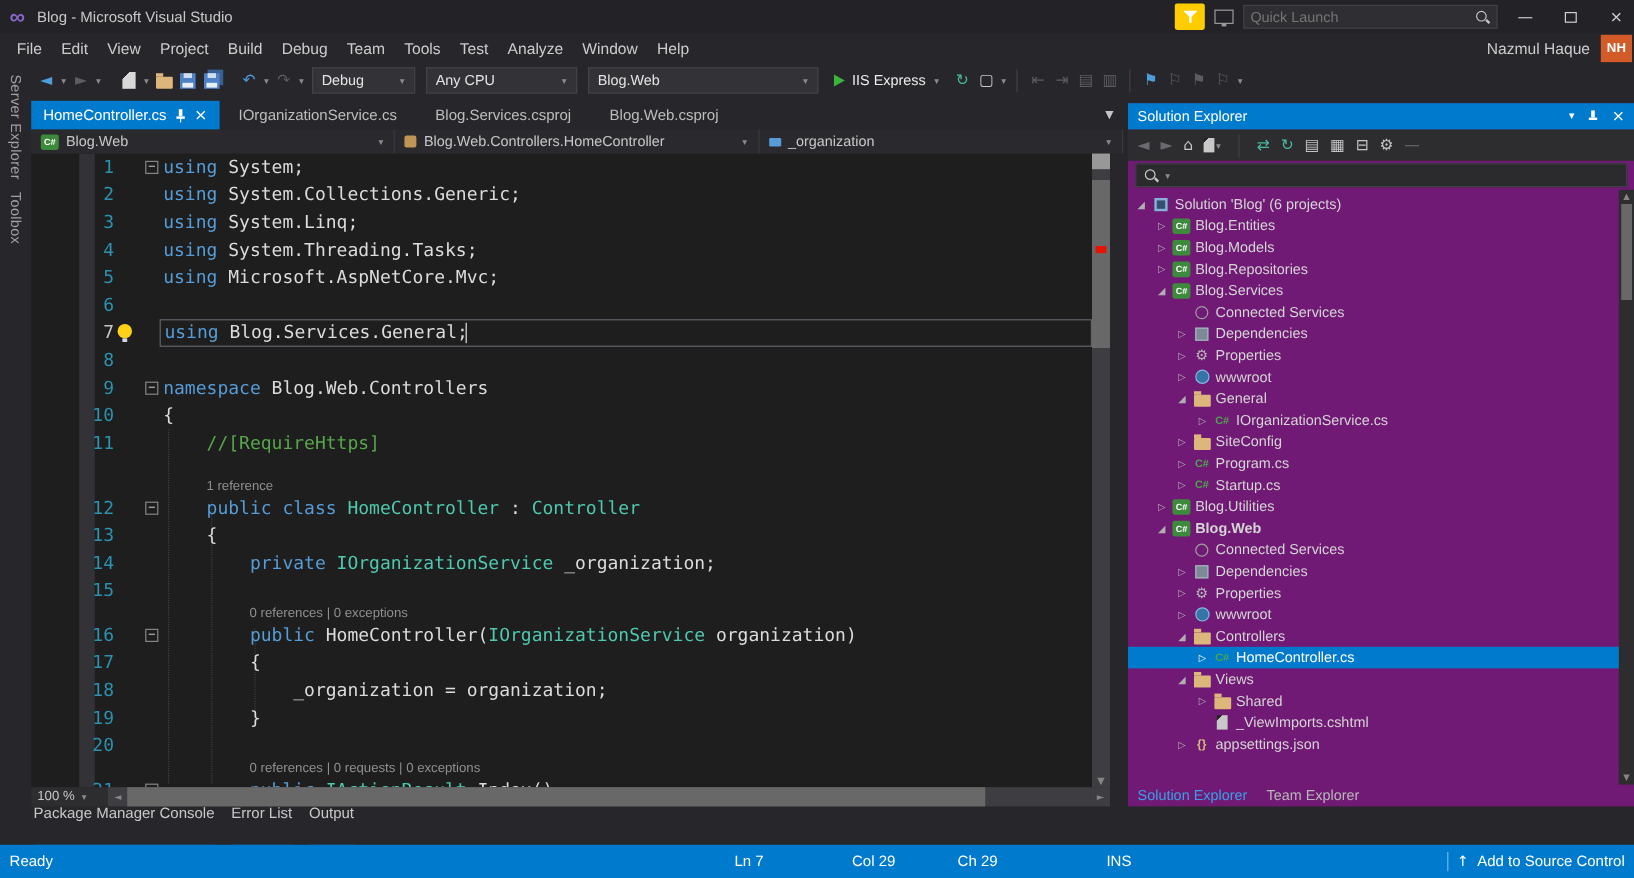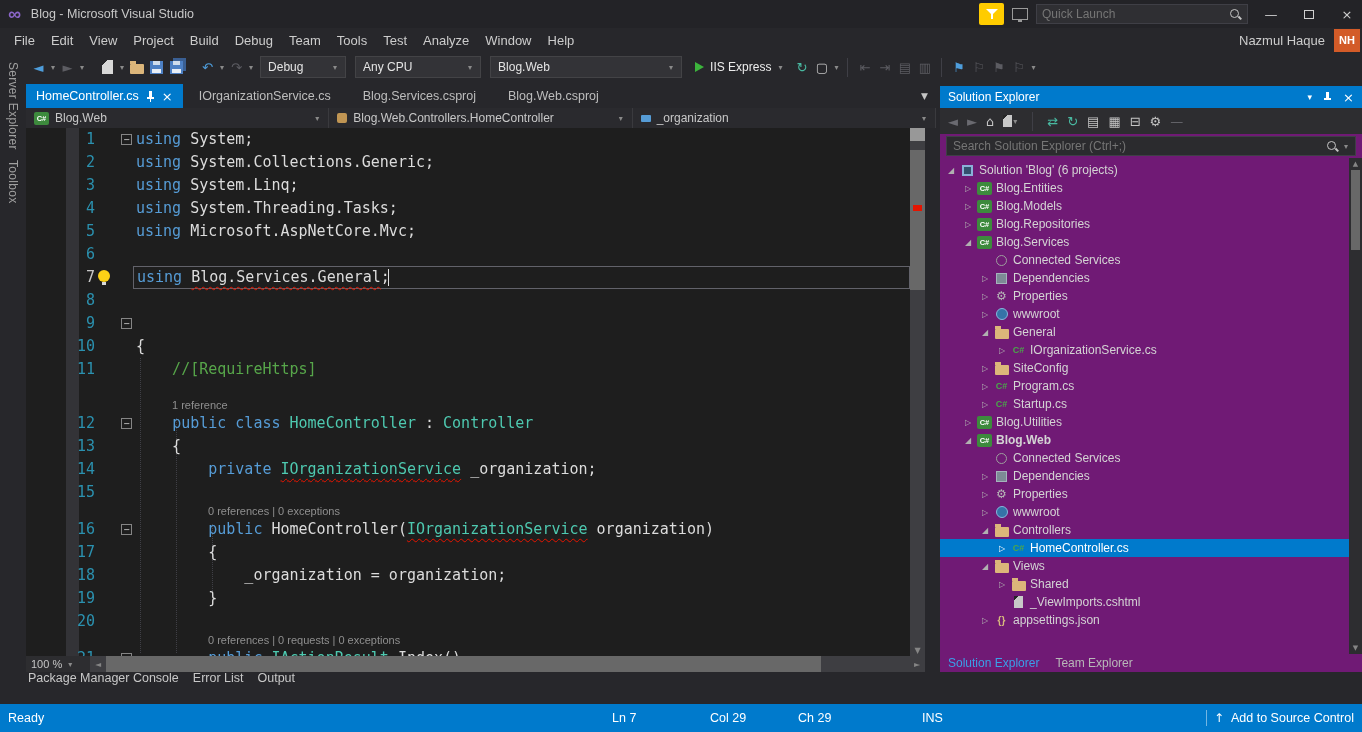--- a/index.html
+++ b/index.html
@@ -82,21 +82,21 @@
   .iguide{position:absolute;width:0;border-left:1px dotted #3f3f46}
   #code-rows{position:absolute;left:0;top:0;right:15px;bottom:0}
   .crow{display:flex;height:23px;line-height:23px;white-space:pre;position:relative}
   .ln{width:69px;text-align:right;color:#2b91af;flex:none}
   .crow.cur .ln{color:#c6c6c6}
   .slot-bulb{width:20px;flex:none;position:relative}
   .slot-fold{width:21px;flex:none;position:relative}
   .codecell{flex:1;color:#dcdcdc}
   .codecell.boxed{border:1px solid #62626a;line-height:21px;margin-left:-3px;padding-left:3px}
   .k{color:#569cd6}.t{color:#4ec9b0}.c{color:#57a64a}.p{color:#dcdcdc}
-  .sq{text-decoration:underline;text-decoration-style:wavy;text-decoration-color:#e51400;text-decoration-thickness:1px;text-underline-offset:3.5px;text-decoration-skip-ink:none}
+  .sq{text-decoration-style:wavy;text-decoration-color:#e51400;text-decoration-thickness:1px;text-underline-offset:3.5px;text-decoration-skip-ink:none}
   .lens{height:14px;line-height:14px;font-size:11px;color:#8f8f8f;font-family:"Liberation Sans",sans-serif;white-space:pre}
   .foldbox{position:absolute;left:6px;top:6px;width:11px;height:11px;border:1px solid #858585;color:#c5c5c5;font-size:10px;line-height:9px;text-align:center;background:#1e1e1e}
   .bulb{position:absolute;left:3px;top:4px;width:12px;height:12px;border-radius:50%;background:#fcd116}
   .bulb::after{content:"";position:absolute;left:4px;top:12px;width:4px;height:3px;background:#d9d9d9}
   .edit-caret{position:absolute;top:3px;width:1px;height:17px;background:#e0e0e0}
   #vscroll{position:absolute;right:0;top:0;bottom:0;width:15px;background:#3e3e42}
   .vs-grip{position:absolute;top:0;left:0;right:0;height:13px;background:#989898}
   .vs-thumb{position:absolute;top:22px;left:0;right:0;height:140px;background:#686868}
   .vs-err{position:absolute;top:77px;left:3px;width:9px;height:6px;background:#e51400}
   .vs-down{position:absolute;bottom:1px;left:0;right:0;text-align:center;color:#858585;font-size:8px;font-family:"DejaVu Sans",sans-serif}
@@ -320,21 +320,21 @@
     <div class="iguide" style="left:186px;top:396px;height:69px"></div>
     <div id="code-rows">
         <div class="crow"><span class="ln">1</span><span class="slot-bulb"></span><span class="slot-fold"><span class="foldbox">−</span></span><span class="codecell"><span class="k">using</span><span class="p"> System;</span></span></div>
         <div class="crow"><span class="ln">2</span><span class="slot-bulb"></span><span class="slot-fold"></span><span class="codecell"><span class="k">using</span><span class="p"> System.Collections.Generic;</span></span></div>
         <div class="crow"><span class="ln">3</span><span class="slot-bulb"></span><span class="slot-fold"></span><span class="codecell"><span class="k">using</span><span class="p"> System.Linq;</span></span></div>
         <div class="crow"><span class="ln">4</span><span class="slot-bulb"></span><span class="slot-fold"></span><span class="codecell"><span class="k">using</span><span class="p"> System.Threading.Tasks;</span></span></div>
         <div class="crow"><span class="ln">5</span><span class="slot-bulb"></span><span class="slot-fold"></span><span class="codecell"><span class="k">using</span><span class="p"> Microsoft.AspNetCore.Mvc;</span></span></div>
         <div class="crow"><span class="ln">6</span><span class="slot-bulb"></span><span class="slot-fold"></span><span class="codecell"></span></div>
         <div class="crow cur"><span class="ln">7</span><span class="slot-bulb"><span class="bulb"></span></span><span class="slot-fold"></span><span class="codecell boxed"><span class="k">using</span><span class="p"> </span><span class="p sq">Blog.Services.General</span><span class="p">;</span></span><span class="edit-caret" style="left: 362px;"></span></div>
         <div class="crow"><span class="ln">8</span><span class="slot-bulb"></span><span class="slot-fold"></span><span class="codecell"></span></div>
-        <div class="crow"><span class="ln">9</span><span class="slot-bulb"></span><span class="slot-fold"><span class="foldbox">−</span></span></div>
+        <div class="crow"><span class="ln">9</span><span class="slot-bulb"></span><span class="slot-fold"><span class="foldbox">−</span></span><span class="codecell"><span class="k">namespace</span><span class="p"> Blog.Web.Controllers</span></span></div>
         <div class="crow"><span class="ln">10</span><span class="slot-bulb"></span><span class="slot-fold"></span><span class="codecell"><span class="p">{</span></span></div>
         <div class="crow"><span class="ln">11</span><span class="slot-bulb"></span><span class="slot-fold"></span><span class="codecell"><span class="c">    //[RequireHttps]</span></span></div>
         <div class="lens" style="padding-left: 146px; margin-top: 17px;">1 reference</div>
         <div class="crow"><span class="ln">12</span><span class="slot-bulb"></span><span class="slot-fold"><span class="foldbox">−</span></span><span class="codecell"><span class="p">    </span><span class="k">public</span><span class="p"> </span><span class="k">class</span><span class="p"> </span><span class="t">HomeController</span><span class="p"> : </span><span class="t">Controller</span></span></div>
         <div class="crow"><span class="ln">13</span><span class="slot-bulb"></span><span class="slot-fold"></span><span class="codecell"><span class="p">    {</span></span></div>
         <div class="crow"><span class="ln">14</span><span class="slot-bulb"></span><span class="slot-fold"></span><span class="codecell"><span class="p">        </span><span class="k">private</span><span class="p"> </span><span class="t sq">IOrganizationService</span><span class="p"> _organization;</span></span></div>
         <div class="crow"><span class="ln">15</span><span class="slot-bulb"></span><span class="slot-fold"></span><span class="codecell"></span></div>
         <div class="lens" style="padding-left: 182px;">0 references | 0 exceptions</div>
         <div class="crow"><span class="ln">16</span><span class="slot-bulb"></span><span class="slot-fold"><span class="foldbox">−</span></span><span class="codecell"><span class="p">        </span><span class="k">public</span><span class="p"> HomeController(</span><span class="t sq">IOrganizationService</span><span class="p"> organization)</span></span></div>
         <div class="crow"><span class="ln">17</span><span class="slot-bulb"></span><span class="slot-fold"></span><span class="codecell"><span class="p">        {</span></span></div>
@@ -390,21 +390,20 @@
       <span class="sep"></span>
       <span class="sei teal">⇄</span>
       <span class="sei teal">↻</span>
       <span class="sei">▤</span>
       <span class="sei">▦</span>
       <span class="sei">⊟</span>
       <span class="sei">⚙</span>
       <span class="sei dim">—</span>
     </div>
     <div class="se-search">
-      <input placeholder="Search Solution Explorer (Ctrl+;)" style="">
       <span class="mag"></span>
       <span class="caret">▾</span>
     </div>
     <div class="se-tree">
       <div id="tree-rows">
           <div class="trow" style="padding-left: 4px;">
             <span class="texp">◢</span>
             <span class="ticon">
               <span class="i-sln"></span>
             </span>

